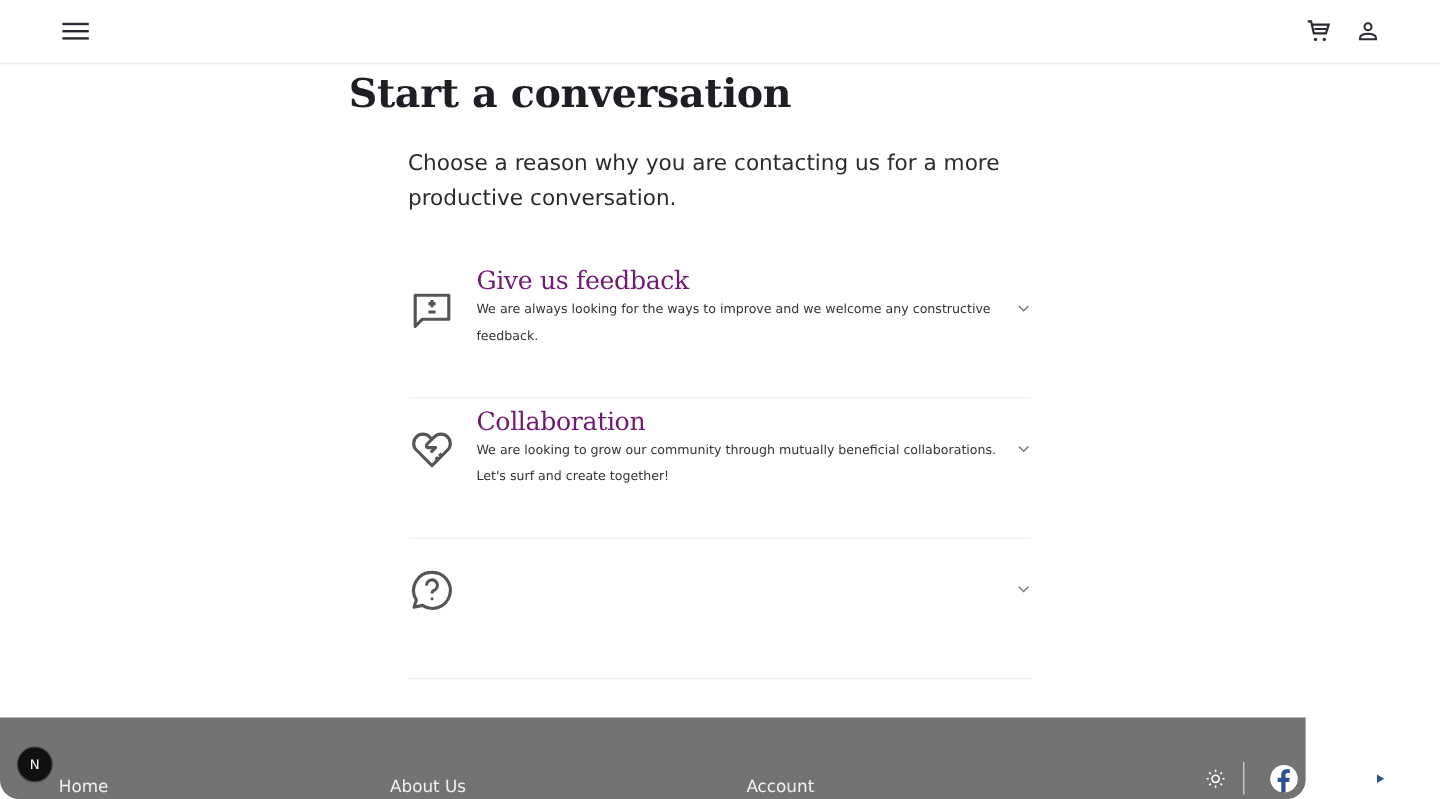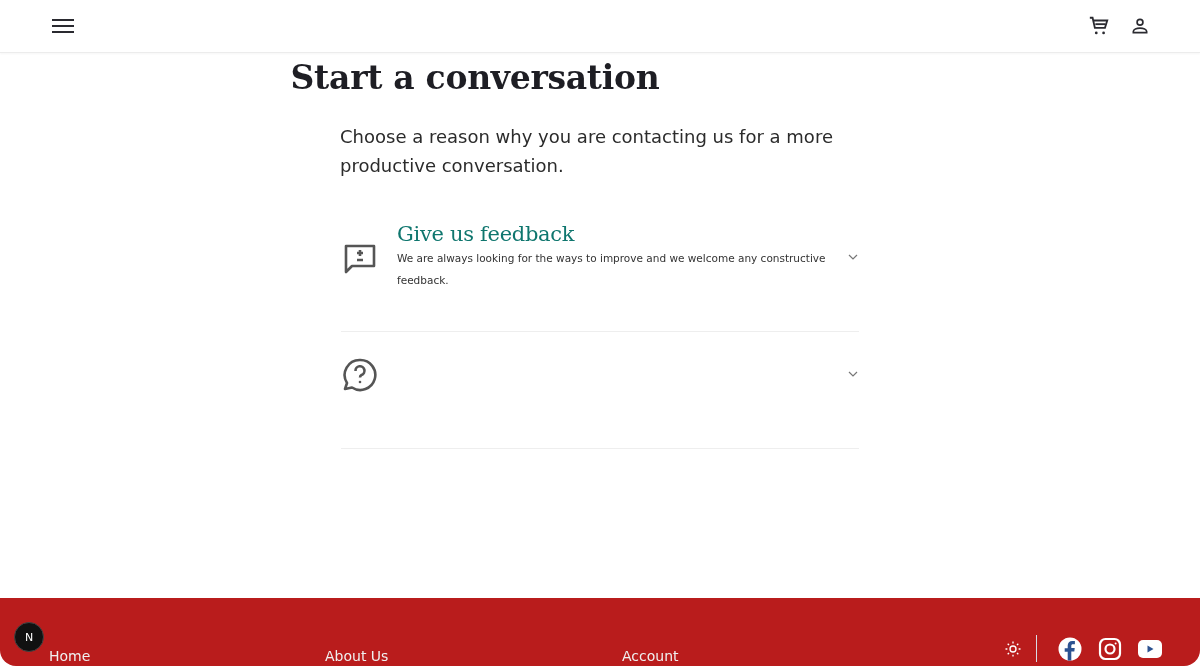--- a/index.html
+++ b/index.html
@@ -26,31 +26,31 @@
       font-size:18px; line-height:29px; color:#2b2b2b;
     }
 
     .acc-list { position:absolute; left:341px; top:215px; width:518px; }
     .acc-item {
       position:relative; height:116px; border-bottom:1px solid #eeeeee; cursor:pointer;
     }
     .acc-icon { position:absolute; left:0; width:38px; height:38px; }
     .acc-title {
       position:absolute; left:56px; top:7px;
-      font-family:"DejaVu Serif", serif; font-size:21px; color:#0f766e; letter-spacing:-0.3px;text-align:center;
+      font-family:"DejaVu Serif", serif; font-size:21px; color:#701a75; letter-spacing:-0.3px;text-align:center;
     }
     .acc-desc {
       position:absolute; left:56px; top:32px; width:440px;
       font-size:10.5px; line-height:22px; color:#333;
     }
     .acc-chevron { position:absolute; right:0; width:12px; height:10px; }
 
     .footer {
-      position:absolute; left:0; top:598px; width:1200px; height:68px;
-      background:#b91c1c; border-radius:0 0 16px 16px;
+      position:absolute; left:0; top:598px; width:1088px; height:68px;
+      background:#737373; border-radius:0 0 16px 16px;
     }
     .footer-link {
       position:absolute; top:50px; font-size:14px; color:#f0f0f0; cursor:pointer;
     }
     .nbadge {
       position:absolute; left:14px; top:622px; width:30px; height:30px; border-radius:50%;
       background:#111; border:1px solid #444; color:#fff; font-size:11px;
       display:flex; align-items:center; justify-content:center; box-sizing:border-box; z-index:2;
     }
     .divider { position:absolute; left:1036px; top:635px; width:1px; height:27px; background:#d8dbe5; }
@@ -92,20 +92,32 @@
       <path d="M5 7h28v20H11l-6 6z" stroke-linejoin="round"></path>
       <path d="M19 11v6M16 14h6M16 21h6"></path>
     </svg>
     <div class="acc-title">Give us feedback</div>
     <div class="acc-desc">We are always looking for the ways to improve and we welcome any constructive feedback.</div>
     <svg class="acc-chevron" style="top:37px;" viewBox="0 0 12 10" fill="none" stroke="#777" stroke-width="1.2">
       <path d="M2 3l4 4 4-4"></path>
     </svg>
   </div>
 
+  <div class="acc-item">
+    <svg class="acc-icon" style="top:24px;" viewBox="0 0 38 38" fill="none" stroke="#555" stroke-width="2.6" stroke-linejoin="round">
+      <path d="M19 32L6 19c-3-3-3-8 0-11s8-3 11 0l2 2 2-2c3-3 8-3 11 0s3 8 0 11z"></path>
+      <path d="M19 10l-4 4c-1 1-1 3 1 3h6l-4 4"></path>
+      <path d="M22 27l2-2M25 24l2-2"></path>
+    </svg>
+    <div class="acc-title">Collaboration</div>
+    <div class="acc-desc">We are looking to grow our community through mutually beneficial collaborations. Let's surf and create together!</div>
+    <svg class="acc-chevron" style="top:37px;" viewBox="0 0 12 10" fill="none" stroke="#777" stroke-width="1.2">
+      <path d="M2 3l4 4 4-4"></path>
+    </svg>
+  </div>
 
   <div class="acc-item">
     <svg class="acc-icon" style="top:24px;" viewBox="0 0 38 38" fill="none" stroke="#555" stroke-width="2.6" stroke-linejoin="round">
       <path d="M19 4a15 15 0 1 1-8 27.5L4 33l2-6A15 15 0 0 1 19 4z"></path>
       <path d="M14.5 15a4.5 4.5 0 1 1 6 4c-1.2.6-1.5 1.3-1.5 2.5"></path>
       <circle cx="19" cy="26" r="1.3" fill="#555" stroke="none"></circle>
     </svg>
     <svg class="acc-chevron" style="top:37px;" viewBox="0 0 12 10" fill="none" stroke="#777" stroke-width="1.2">
       <path d="M2 3l4 4 4-4"></path>
     </svg>

